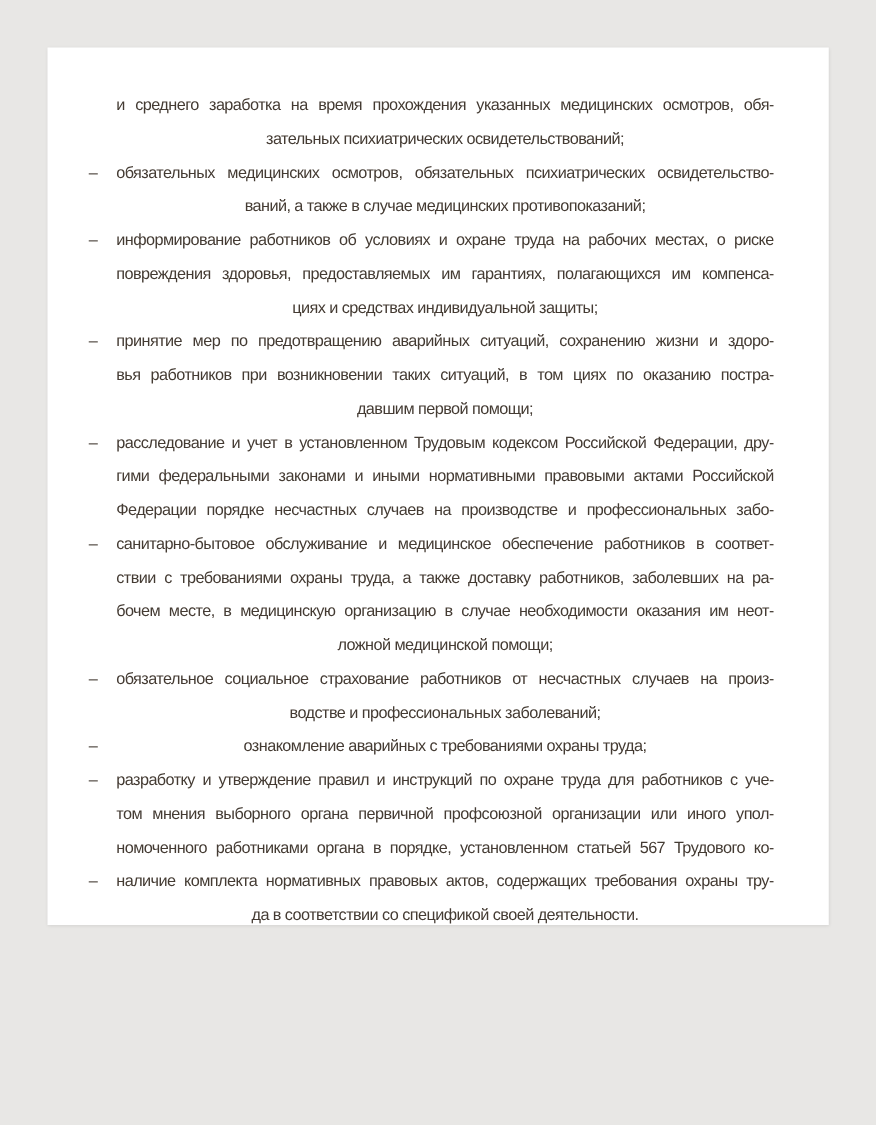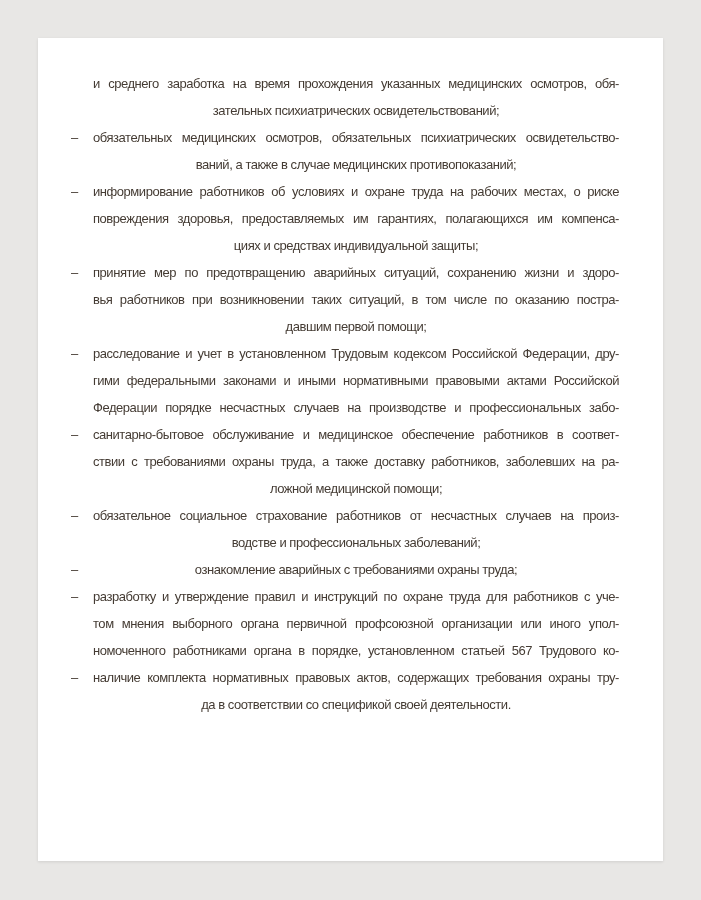--- a/index.html
+++ b/index.html
@@ -15,21 +15,21 @@
     overflow: hidden;
   }
   .canvas {
     position: relative;
     width: 701px; height: 900px;
     background: var(--canvas-bg);
   }
   .paper {
     position: absolute;
     left: 38px; top: 38px;
-    width: 625px; height: 823px;
+    width: 625px; height: 702px;
     background: var(--paper-bg);
     box-shadow: 0 1px 3px rgba(0,0,0,0.10);
   }
   .content {
     position: absolute;
     left: 55px; top: 32px;
     width: 526px;
     font-size: 13px;
     line-height: 27px;
     letter-spacing: -0.45px;
@@ -68,33 +68,34 @@
         </div>
         <div class="item">
           <span class="dash">–</span>
           <div class="line just">информирование работников об условиях и охране труда на рабочих местах, о риске</div>
           <div class="line just">повреждения здоровья, предоставляемых им гарантиях, полагающихся им компенса-</div>
           <div class="line">циях и средствах индивидуальной защиты;</div>
         </div>
         <div class="item">
           <span class="dash">–</span>
           <div class="line just">принятие мер по предотвращению аварийных ситуаций, сохранению жизни и здоро-</div>
-          <div class="line just">вья работников при возникновении таких ситуаций, в том числе по оказанию постра-</div>
+          <div class="line just">вья работников при возникновении таких ситуаций, в том циях по оказанию постра-</div>
           <div class="line">давшим первой помощи;</div>
         </div>
         <div class="item">
           <span class="dash">–</span>
           <div class="line just">расследование и учет в установленном Трудовым кодексом Российской Федерации, дру-</div>
           <div class="line just">гими федеральными законами и иными нормативными правовыми актами Российской</div>
           <div class="line just">Федерации порядке несчастных случаев на производстве и профессиональных забо-</div>
         </div>
         <div class="item">
           <span class="dash">–</span>
           <div class="line just">санитарно-бытовое обслуживание и медицинское обеспечение работников в соответ-</div>
           <div class="line just">ствии с требованиями охраны труда, а также доставку работников, заболевших на ра-</div>
+          <div class="line just">бочем месте, в медицинскую организацию в случае необходимости оказания им неот-</div>
           <div class="line">ложной медицинской помощи;</div>
         </div>
         <div class="item">
           <span class="dash">–</span>
           <div class="line just">обязательное социальное страхование работников от несчастных случаев на произ-</div>
           <div class="line">водстве и профессиональных заболеваний;</div>
         </div>
         <div class="item">
           <span class="dash">–</span>
           <div class="line">ознакомление аварийных с требованиями охраны труда;</div>

